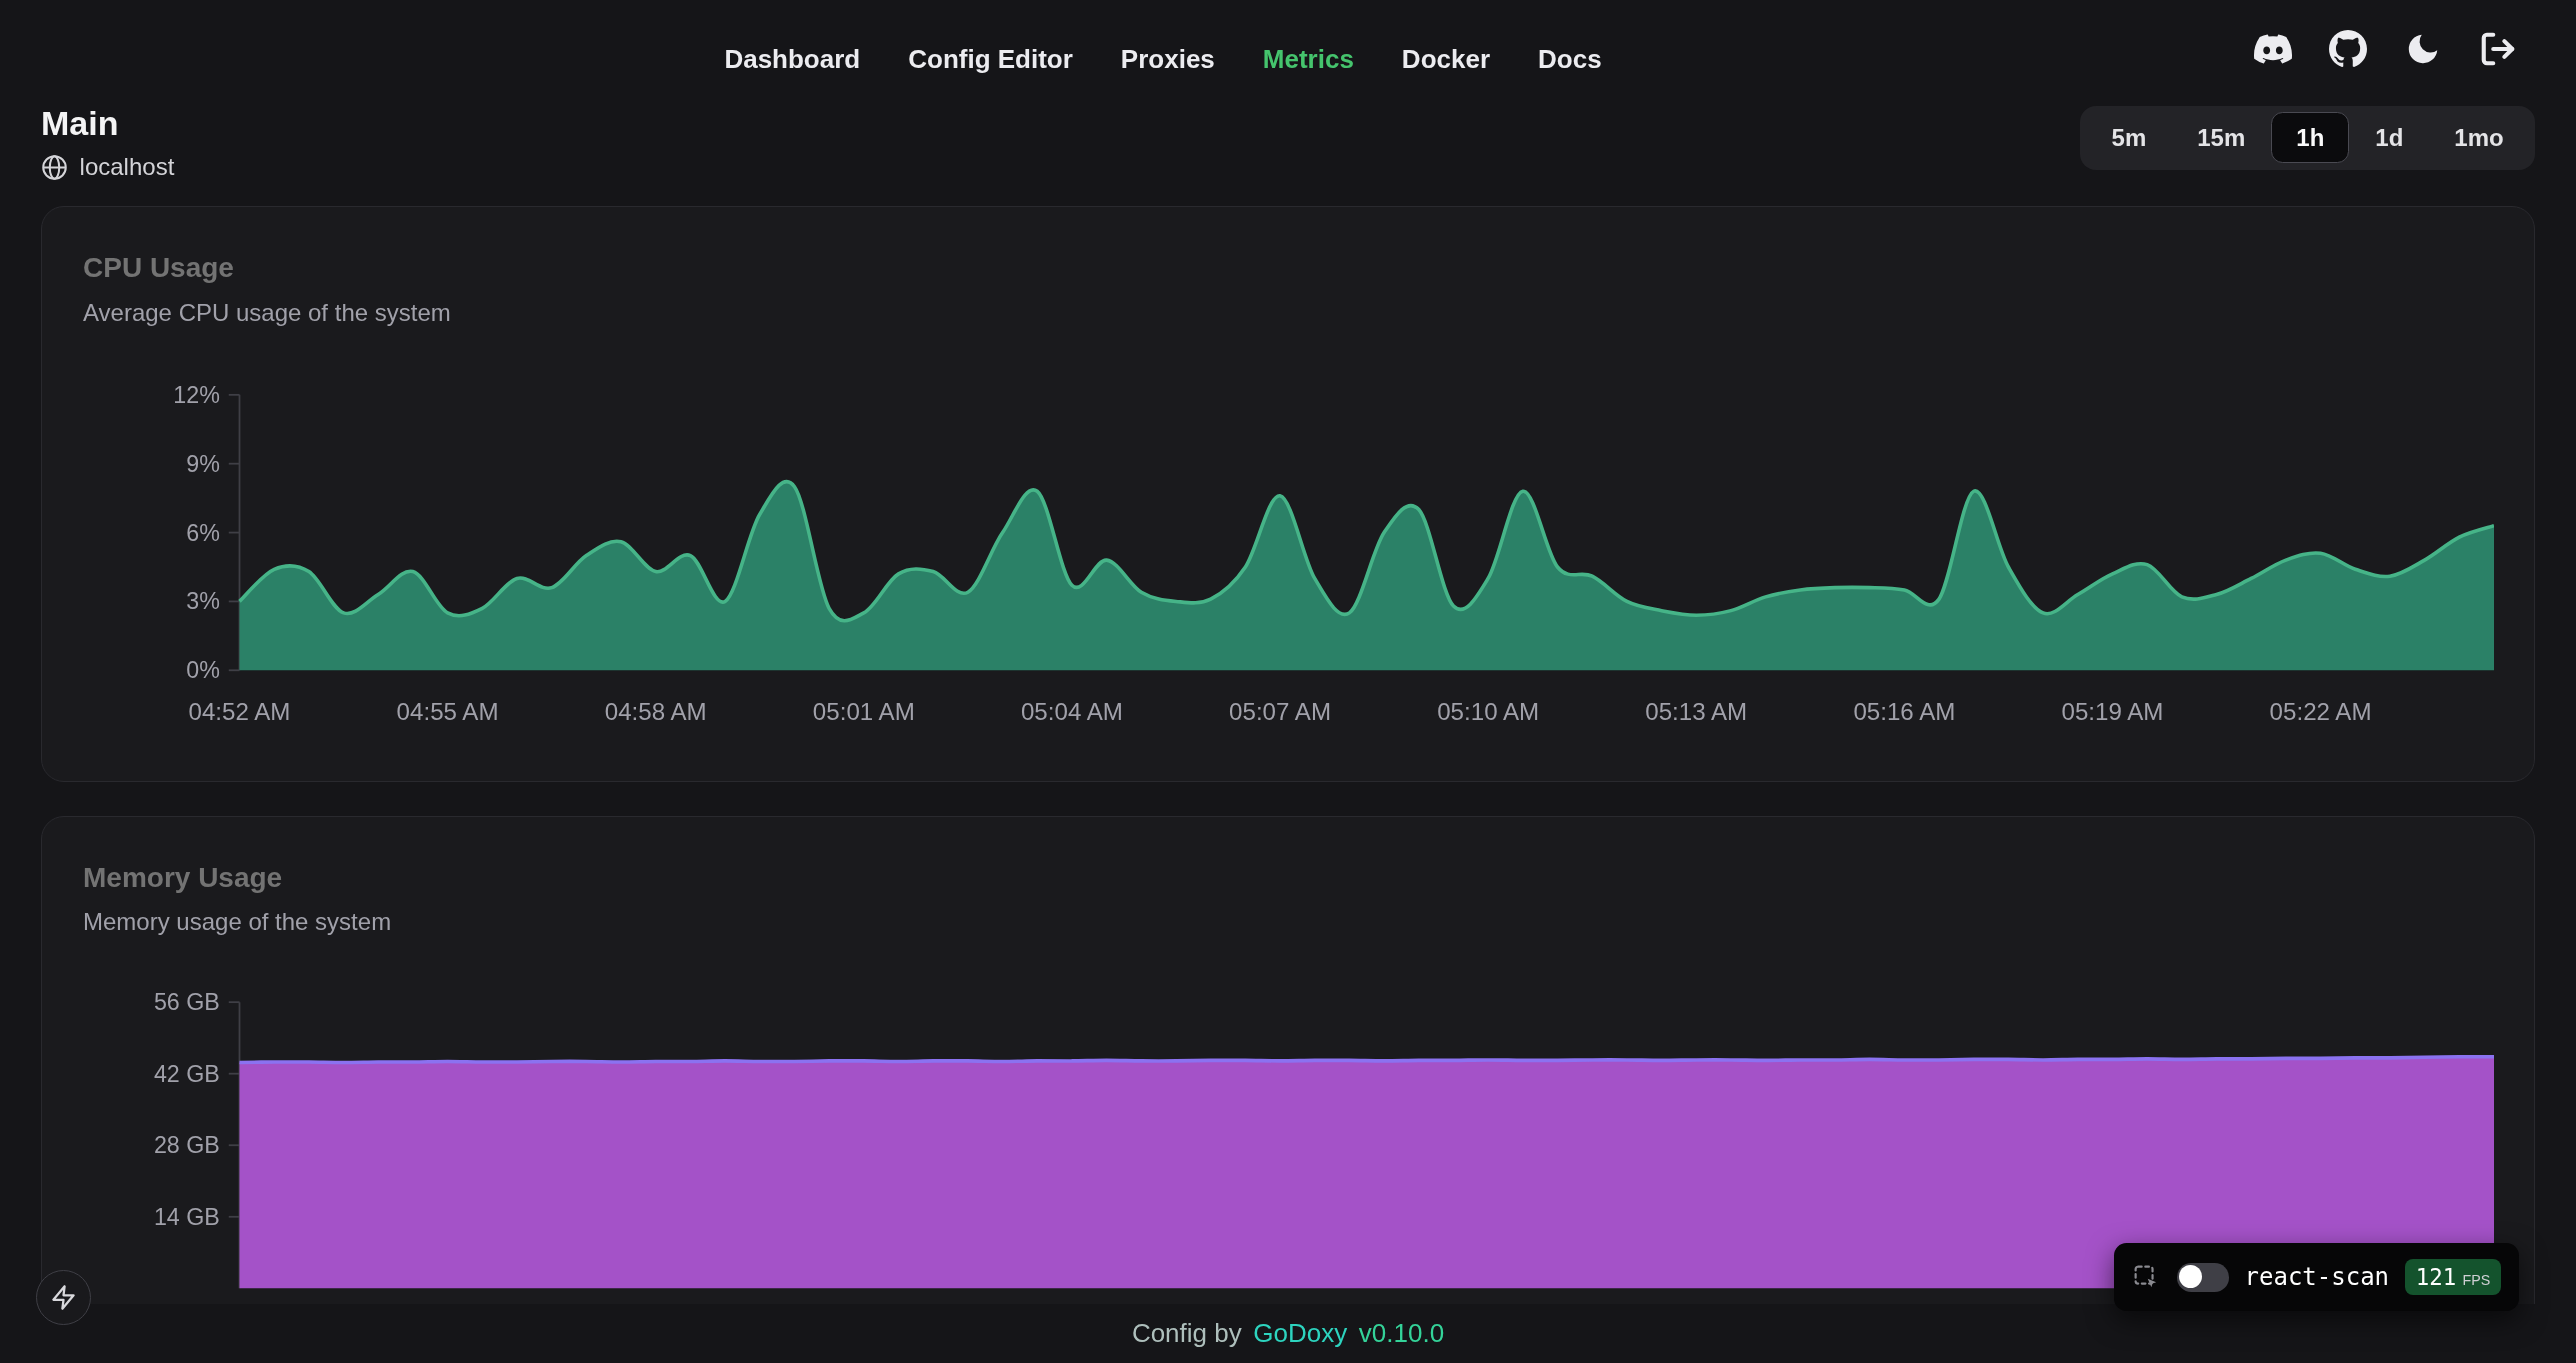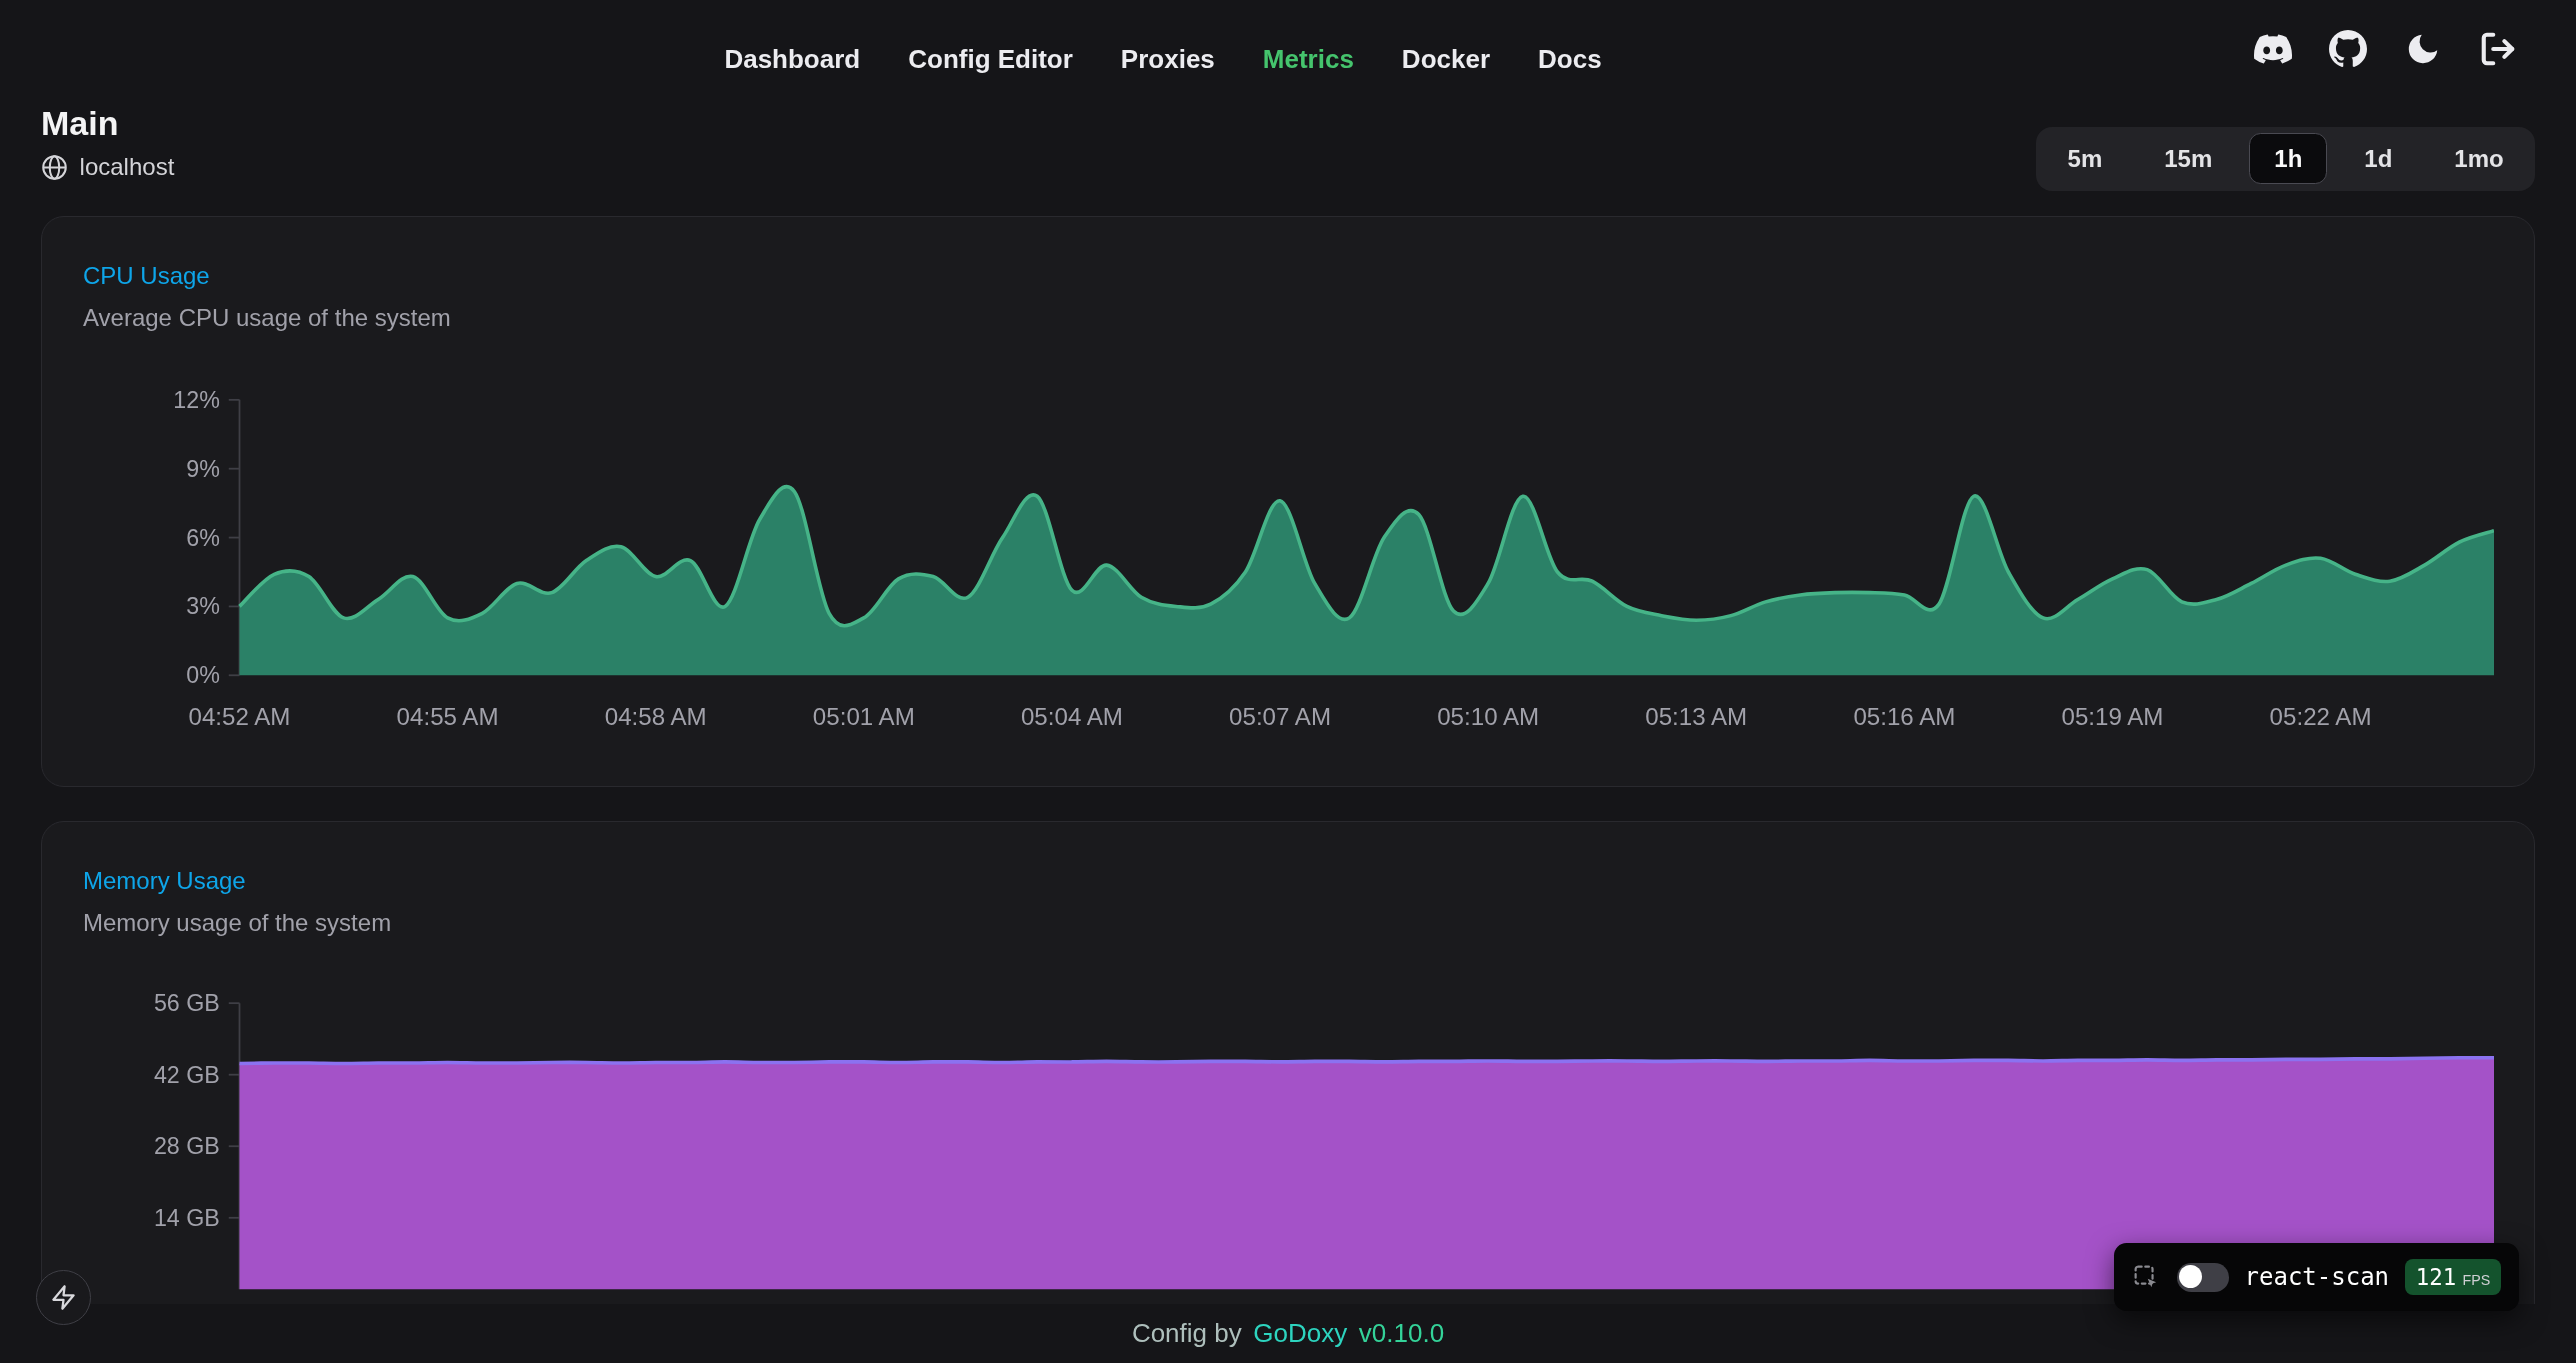--- a/index.html
+++ b/index.html
@@ -13,30 +13,30 @@
   .nav-link{font-size:26px;font-weight:600;color:#ececf0;cursor:pointer;white-space:nowrap}
   .nav-link.active{color:#45c46d}
   .nav-icons{position:absolute;right:59px;top:29px;display:flex;gap:36px;align-items:center}
   .nav-icons .icon{width:39px;height:39px;display:flex;align-items:center;justify-content:center;cursor:pointer}
   .nav-icons svg{width:38px;height:38px}
 
   
   .page-header{display:flex;justify-content:space-between;align-items:flex-start;padding:10.7px 41px 0}
   .page-title{font-size:34px;font-weight:700;color:#f4f4f5}
   .host-row{display:flex;align-items:center;gap:11.6px;margin-top:10.7px;color:#d4d4d8;font-size:24px}
-  .time-range{display:flex;background:#232327;border-radius:16px;padding:6.3px;gap:12px;margin-top:23px}
+  .time-range{display:flex;background:#232327;border-radius:16px;padding:6.3px;gap:1px;margin-top:2px}
   .tr-btn{border:0.9px solid transparent;background:transparent;color:#e4e4e7;font-size:24px;font-weight:600;
     padding:10.7px 24px;border-radius:11.6px;font-family:inherit;cursor:pointer}
   .tr-btn.selected{background:#0b0b0d;border:0.9px solid #4a4a52;color:#fafafa}
 
   
   .content{padding:25px 41px 0}
   .card{background:#1a1a1d;border:0.9px solid #29292e;border-radius:23px;
     padding:45px 41px 39px;margin-bottom:34px}
-  .card-title{font-size:24px;font-weight:400;color:#0ea5e9}
+  .card-title{font-size:28px;font-weight:700;color:#737373}
   .card-subtitle{font-size:24px;color:#a1a1aa;margin-top:14.3px}
   .chart-wrap{margin-top:48px}
   svg.chart{display:block}
   svg text{font-family:"Liberation Sans",sans-serif}
 
   
   .footer{position:absolute;left:0;bottom:0;width:100%;height:59px;background:#151518;
     display:flex;align-items:center;justify-content:center;gap:11.6px;font-size:26px;z-index:10}
   .footer .pb{color:#aebfbc}
   .footer .link{color:#2dd4bf;cursor:pointer}

